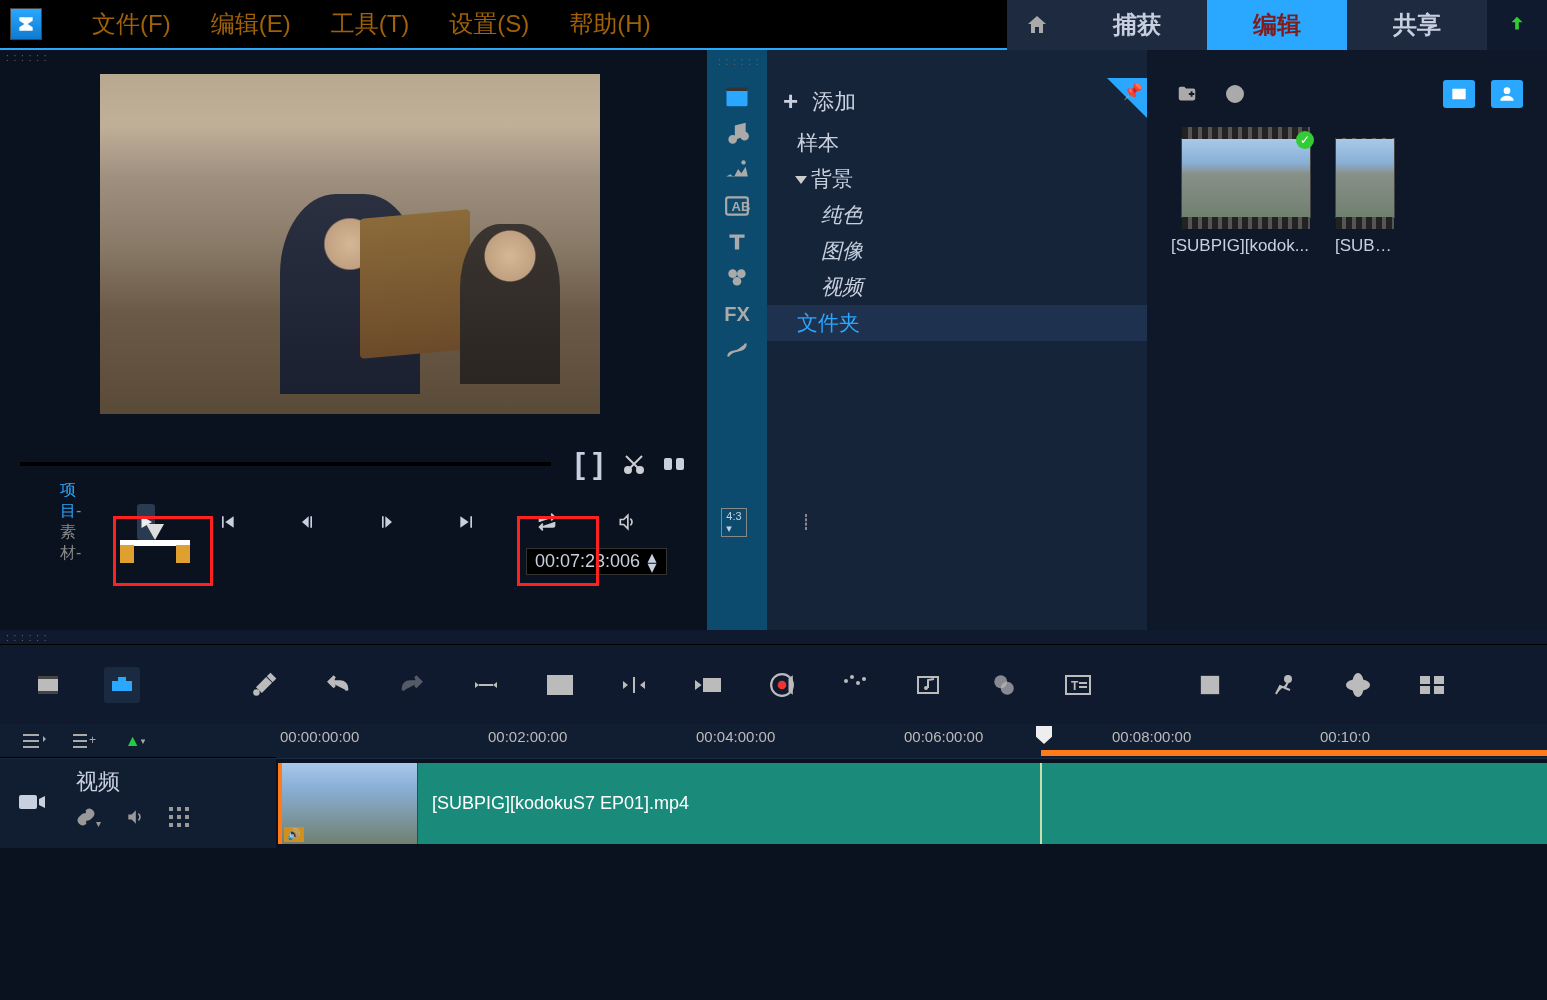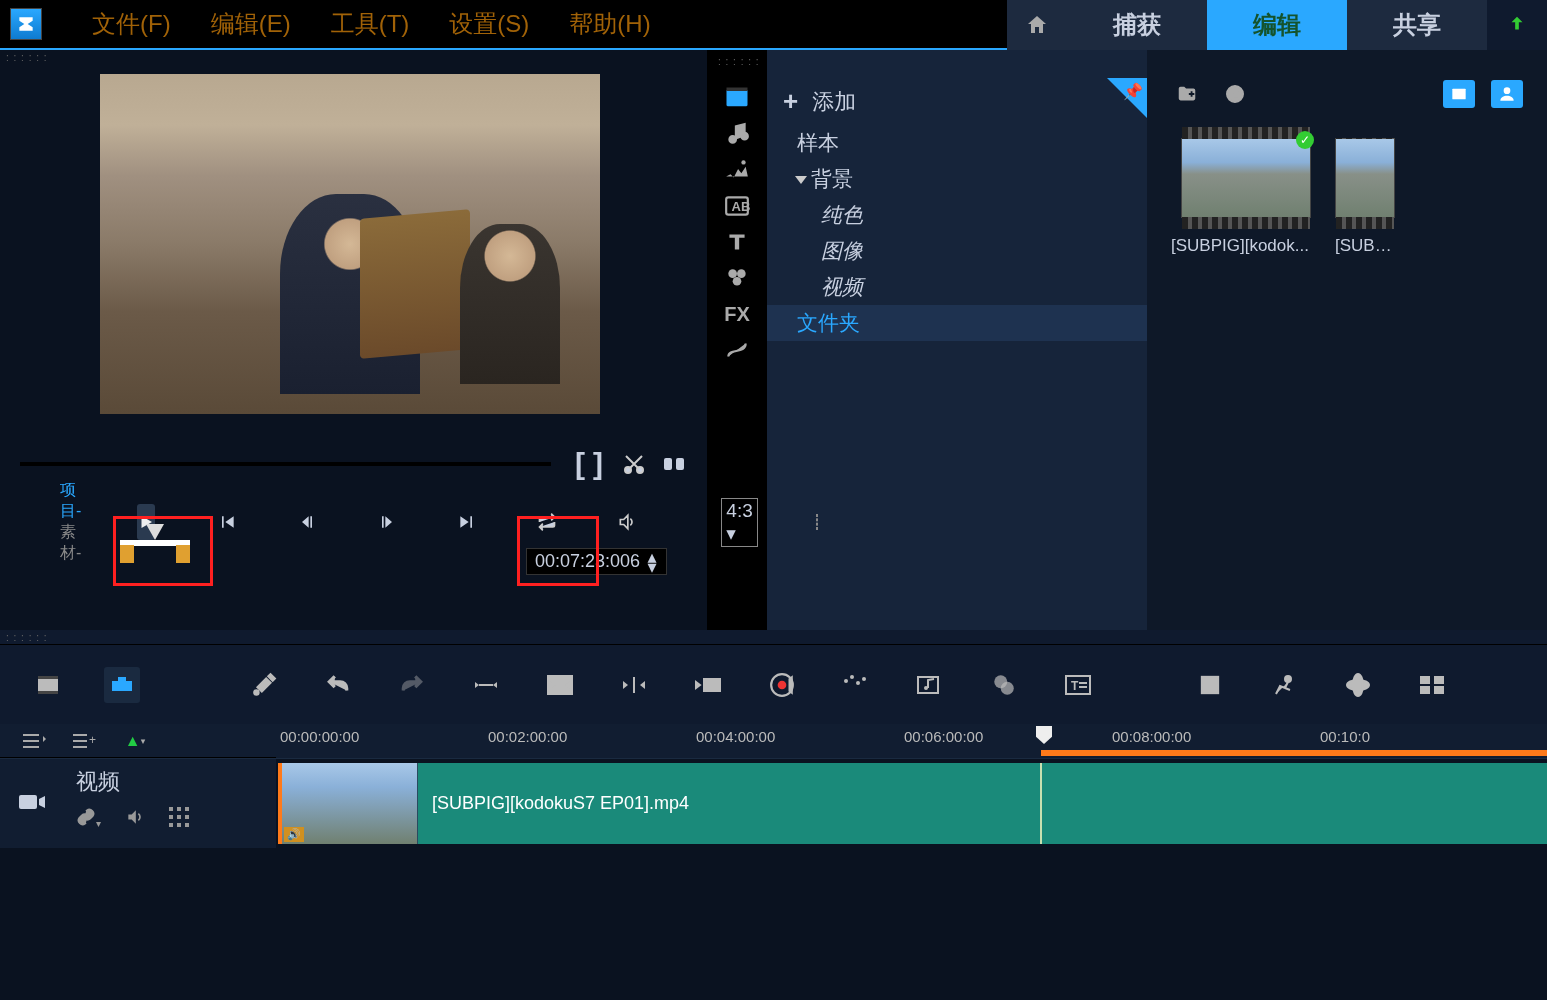--- a/index.html
+++ b/index.html
@@ -8,21 +8,21 @@
 
 .menubar { height: 50px; background: #000; display: flex; align-items: center; padding: 0 10px; border-bottom: 2px solid #2aa8ff; }
 .logo { width: 32px; height: 32px; background: linear-gradient(#2aa8ff,#0e7bd0); border: 1px solid #444; display: flex; align-items: center; justify-content: center; margin-right: 30px; }
 .logo svg { width: 20px; height: 20px; }
 .menu-item { color: #a16207; font-size: 24px; padding: 0 20px; cursor: pointer; }
 
 
 .maintabs { position: absolute; top: 0; right: 0; height: 50px; display: flex; align-items: stretch; background: #0f1a2e; }
 .hometab { width: 60px; display: flex; align-items: center; justify-content: center; background: #1d2a3f; cursor: pointer; }
 .maintab { width: 140px; display: flex; align-items: center; justify-content: center; font-size: 24px; font-weight: bold; cursor: pointer; background: #1d2a3f; }
-.maintab.active { background: #2aa8ff; color: #14532d; }
+.maintab.active { background: #2aa8ff; color: #7f1d1d; }
 .uploadbtn { width: 60px; display: flex; align-items: center; justify-content: center; cursor: pointer; }
 
 
 .main { display: flex; height: 580px; }
 .left { width: 707px; background: #0a1220; position: relative; }
 .right { flex: 1; background: #111d31; display: flex; }
 
 
 .dots { height: 14px; padding: 2px 6px; color: #666; font-size: 10px; letter-spacing: 1px; }
 .preview-wrap { padding: 10px 20px 0 100px; }
@@ -45,29 +45,29 @@
 .trimhandle .end { width: 14px; height: 18px; background: #e0a030; }
 .bracket { font-size: 30px; font-weight: bold; color: #c8d0e0; cursor: pointer; padding: 0 4px; }
 .toolicon { width: 26px; height: 26px; margin-left: 14px; cursor: pointer; display: flex; align-items: center; justify-content: center; }
 
 .ctlrow { display: flex; align-items: center; padding: 6px 20px 0 60px; height: 50px; gap: 48px; }
 .modecol { display: flex; flex-direction: column; margin-right: 8px; font-size: 16px; width: 50px; }
 .modecol .m1 { color: #2aa8ff; }
 .modecol .m2 { color: #888; }
 .playbtn { width: 36px; height: 36px; background: #2a3a50; display: flex; align-items: center; justify-content: center; cursor: pointer; border-radius: 3px; margin-right: 8px; }
 .ctl { width: 28px; height: 28px; margin: 0 6px; cursor: pointer; display: flex; align-items: center; justify-content: center; }
-.aspectbox { border: 1px solid #888; font-size: 19px; padding: 1px 4px; margin-left: 30px; cursor: pointer; }
+.aspectbox { border: 1px solid #888; font-size: 11px; padding: 1px 4px; margin-left: 30px; cursor: pointer; }
 .selbox { border: 1px dashed #888; width: 20px; height: 16px; margin-left: 10px; cursor: pointer; position: relative; }
 .tcrow { display: flex; justify-content: flex-end; padding: 4px 40px 0 0; }
 .timecode { background: #000; border: 1px solid #333; font-size: 18px; padding: 2px 8px; font-family: monospace; display: flex; align-items: center; }
 .spinner { display: flex; flex-direction: column; margin-left: 6px; }
 .spinbtn { width: 12px; height: 10px; cursor: pointer; display: flex; align-items: center; justify-content: center; }
 
 
-.iconcol { width: 60px; background: #000000; display: flex; flex-direction: column; align-items: center; padding-top: 30px; }
+.iconcol { width: 60px; background: #0c4a6e; display: flex; flex-direction: column; align-items: center; padding-top: 30px; }
 .iconbtn { width: 36px; height: 36px; display: flex; align-items: center; justify-content: center; cursor: pointer; color: #aaa; }
 .iconbtn.active { color: #2aa8ff; }
 .treepanel { width: 380px; background: #16243a; padding-top: 28px; }
 .addrow { display: flex; align-items: center; padding: 8px 16px; font-size: 22px; cursor: pointer; position: relative; }
 .addrow .plus { font-size: 26px; font-weight: bold; margin-right: 14px; }
 .pincorner { position: absolute; right: 0; top: 0; width: 0; height: 0; border-left: 40px solid transparent; border-top: 40px solid #2aa8ff; }
 .pin { position: absolute; right: 4px; top: 4px; color: #fff; font-size: 16px; }
 .treeitem { padding: 4px 16px 4px 30px; font-size: 21px; cursor: pointer; }
 .treeitem.l2 { padding-left: 54px; font-style: italic; }
 .treeitem.sel { background: #1e3250; color: #2aa8ff; }

